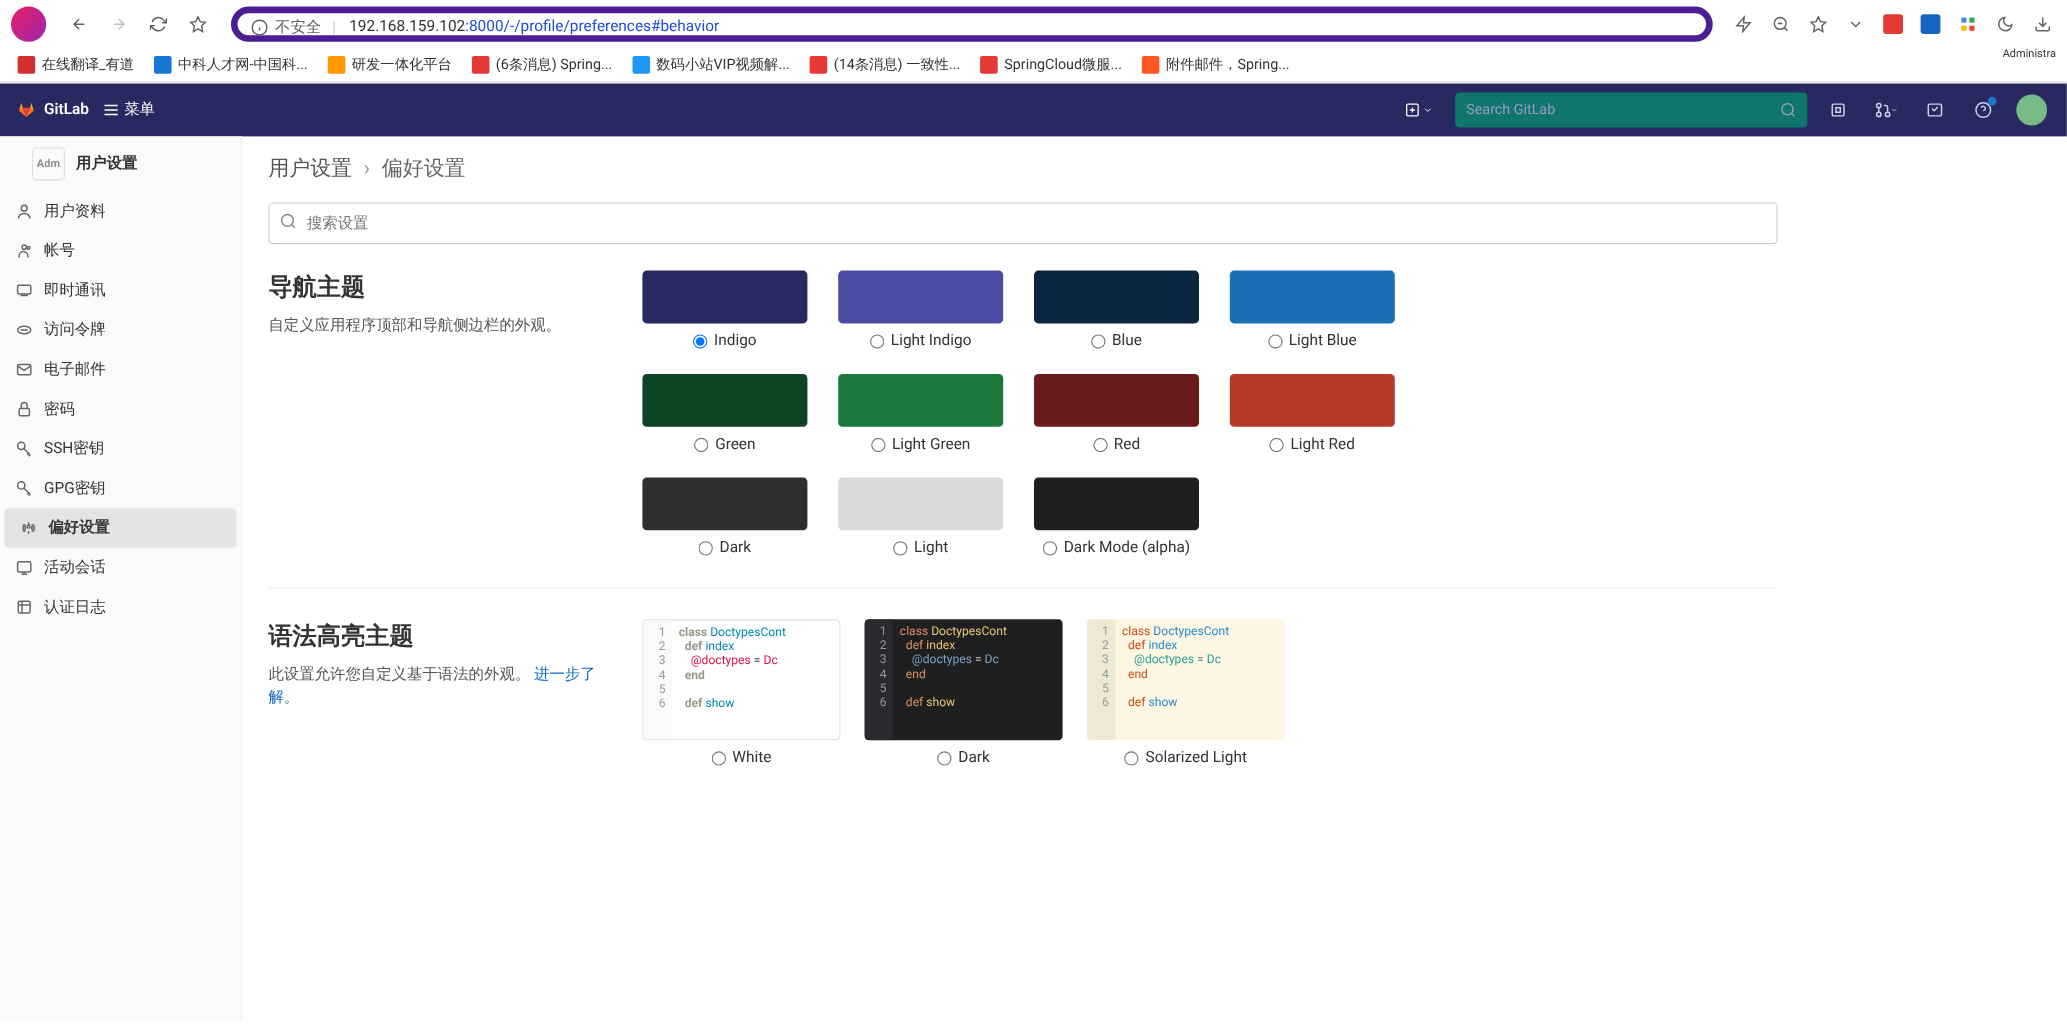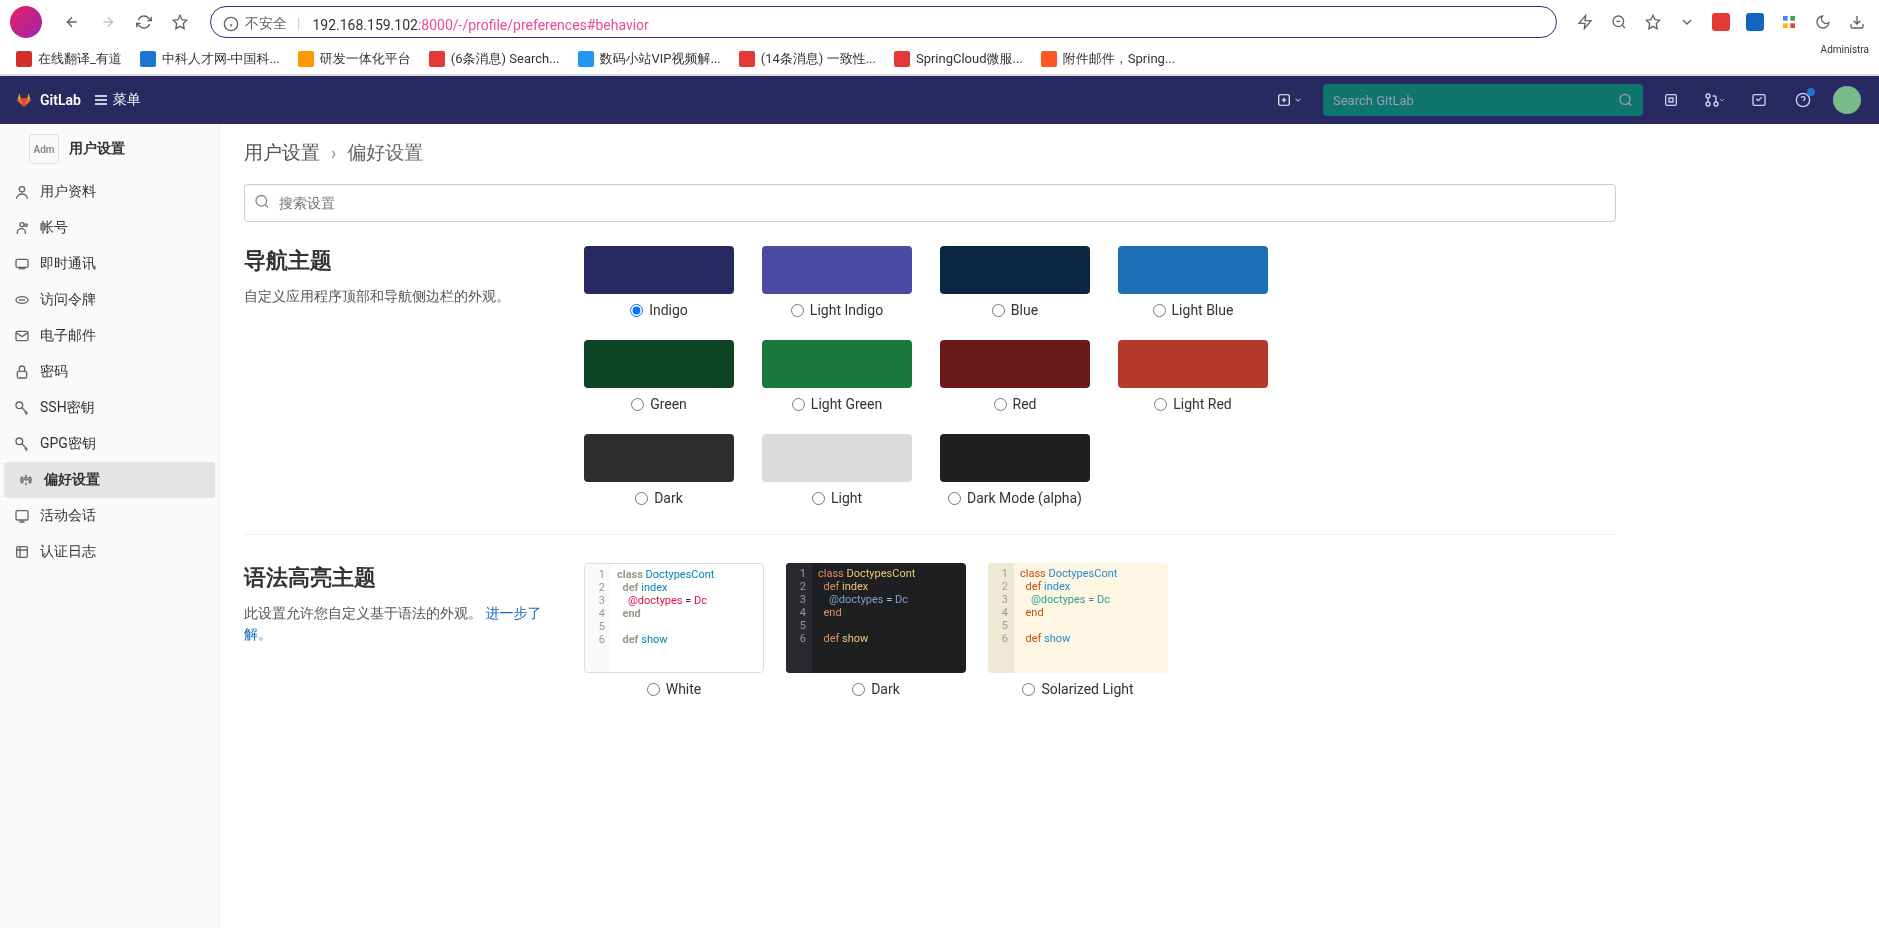--- a/index.html
+++ b/index.html
@@ -3,26 +3,26 @@
 <meta charset="utf-8">
 <style>
 * { margin: 0; padding: 0; box-sizing: border-box; font-family: -apple-system, BlinkMacSystemFont, "Segoe UI", Roboto, sans-serif; }
 body { font-size: 14px; color: #333; }
 
 
 .browser-chrome { background: #fff; border-bottom: 1px solid #ddd; }
 .browser-toolbar { display: flex; align-items: center; padding: 6px 10px; gap: 8px; }
 .browser-avatar { width: 32px; height: 32px; border-radius: 50%; background: linear-gradient(135deg, #e91e63, #9c27b0); margin-right: 8px; }
 .browser-nav-btn { width: 28px; height: 28px; display: flex; align-items: center; justify-content: center; color: #5f6368; cursor: pointer; border-radius: 50%; }
-.url-bar { flex: 1; display: flex; align-items: flex-end; background: #fff; border: 1px solid #4c1d95; border-radius: 20px; padding: 4px 12px; margin: 0 8px; height: 32px; }
+.url-bar { flex: 1; display: flex; align-items: flex-start; background: #fff; border: 6px solid #4c1d95; border-radius: 20px; padding: 4px 12px; margin: 0 8px; height: 32px; }
 .url-security { color: #5f6368; display: flex; align-items: center; gap: 6px; font-size: 14px; }
 .url-security .warn { color: #5f6368; }
 .url-text { color: #333; margin-left: 8px; }
 .url-text .host { color: #333; }
-.url-text .path { color: #ec4899; }
+.url-text .path { color: #1d4ed8; }
 .browser-actions { display: flex; gap: 10px; align-items: center; }
 .browser-icon { width: 24px; height: 24px; display: flex; align-items: center; justify-content: center; color: #5f6368; }
 
 
 .bookmarks-bar { display: flex; align-items: center; padding: 6px 16px; gap: 18px; border-bottom: 1px solid #ddd; }
 .bookmark-item { display: flex; align-items: center; gap: 6px; font-size: 13px; color: #333; cursor: pointer; }
 .bookmark-favicon { width: 16px; height: 16px; border-radius: 2px; }
 
 
 .gl-header { background: #292961; height: 48px; display: flex; align-items: center; padding: 0 16px; color: #fff; gap: 12px; }
@@ -191,21 +191,21 @@
       <div class="bookmark-item">
         <div class="bookmark-favicon" style="background:#1976d2"></div>
         <span>中科人才网-中国科...</span>
       </div>
       <div class="bookmark-item">
         <div class="bookmark-favicon" style="background:#ff9800"></div>
         <span>研发一体化平台</span>
       </div>
       <div class="bookmark-item">
         <div class="bookmark-favicon" style="background:#e53935"></div>
-        <span>(6条消息) Search...</span>
+        <span>(6条消息) Spring...</span>
       </div>
       <div class="bookmark-item">
         <div class="bookmark-favicon" style="background:#2196f3"></div>
         <span>数码小站VIP视频解...</span>
       </div>
       <div class="bookmark-item">
         <div class="bookmark-favicon" style="background:#e53935"></div>
         <span>(14条消息) 一致性...</span>
       </div>
       <div class="bookmark-item">

